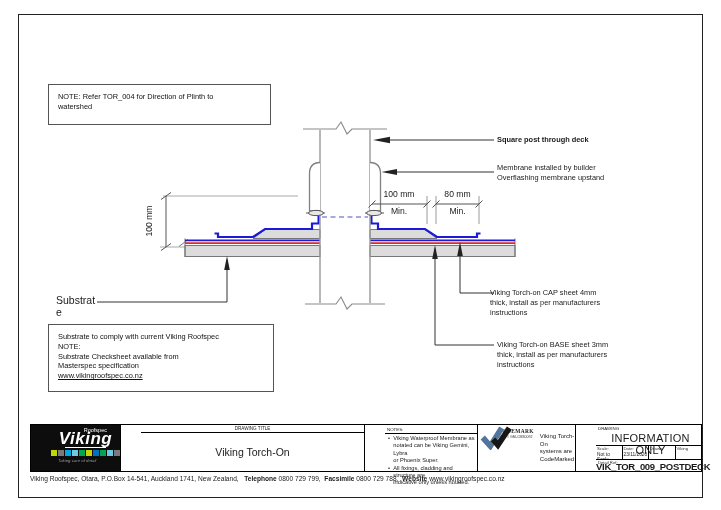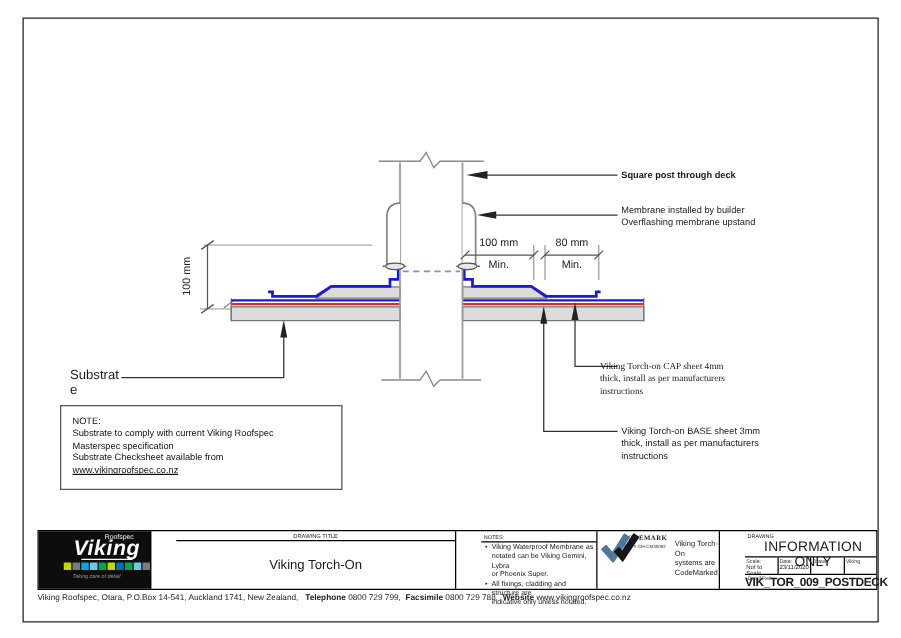--- a/index.html
+++ b/index.html
@@ -122,53 +122,57 @@
       <polygon points="381.5,172 397,169 397,175" fill="#222"></polygon>
       <path d="M494,293 H460 V247" fill="none" stroke="#333" stroke-width="1"></path>
       <polygon points="460,242 457.2,256 462.8,256" fill="#222"></polygon>
       <path d="M494,345 H435 V250" fill="none" stroke="#333" stroke-width="1"></path>
       <polygon points="435,245 432.2,259 437.8,259" fill="#222"></polygon>
       <path d="M97,302 H227 V260" fill="none" stroke="#333" stroke-width="1"></path>
       <polygon points="227,256 224.2,270 229.8,270" fill="#222"></polygon>
     </g>
   </svg>
 
+  <div class="box" style="left:48px;top:84px;width:203px;height:25px;">
+    <div>NOTE: Refer TOR_004 for Direction of Plinth to</div>
+    <div>watershed</div>
+  </div>
 
   <div class="lbl" style="left:497px;top:135px;font-weight:bold;">Square post through deck</div>
 
   <div class="lbl" style="left:497px;top:163px;">
     <div>Membrane installed by builder</div>
     <div>Overflashing membrane upstand</div>
   </div>
 
-  <div class="lbl" style="left:480px;top:288px;font-family:Liberation Serif, serif;">
+  <div class="lbl" style="left:490px;top:288px;">
     <div>Viking Torch-on CAP sheet 4mm</div>
     <div>thick, install as per manufacturers</div>
     <div>instructions</div>
   </div>
 
   <div class="lbl" style="left:497px;top:340px;">
     <div>Viking Torch-on BASE sheet 3mm</div>
     <div>thick, install as per manufacturers</div>
     <div>instructions</div>
   </div>
 
   <div class="substrate-lbl">Substrate</div>
 
   <div class="dim vdim">100 mm</div>
   <div class="dim" style="left:371px;top:188.5px;width:56px;">100 mm</div>
   <div class="dim" style="left:371px;top:206px;width:56px;">Min.</div>
   <div class="dim" style="left:434px;top:188.5px;width:47px;">80 mm</div>
   <div class="dim" style="left:434px;top:206px;width:47px;">Min.</div>
 
   <div class="box" style="left:48px;top:324px;width:206px;height:52px;">
+    <div>Substrate to comply with current Viking Roofspec</div>
     <div>NOTE:</div>
-    <div>Substrate to comply with current Viking Roofspec</div>
+    <div>Substrate Checksheet available from</div>
     <div>Masterspec specification</div>
-    <div>Substrate Checksheet available from</div>
     <div class="note-link">www.vikingroofspec.co.nz</div>
   </div>
 
   <div class="tblock">
     <div class="cell logo-cell">
       <div class="logo-roofspec">Roofspec</div>
       <div class="logo-viking">Viking</div>
       <div class="logo-rule"></div>
       <div class="logo-squares">
         <div style="background: rgb(195, 214, 0);"></div>

